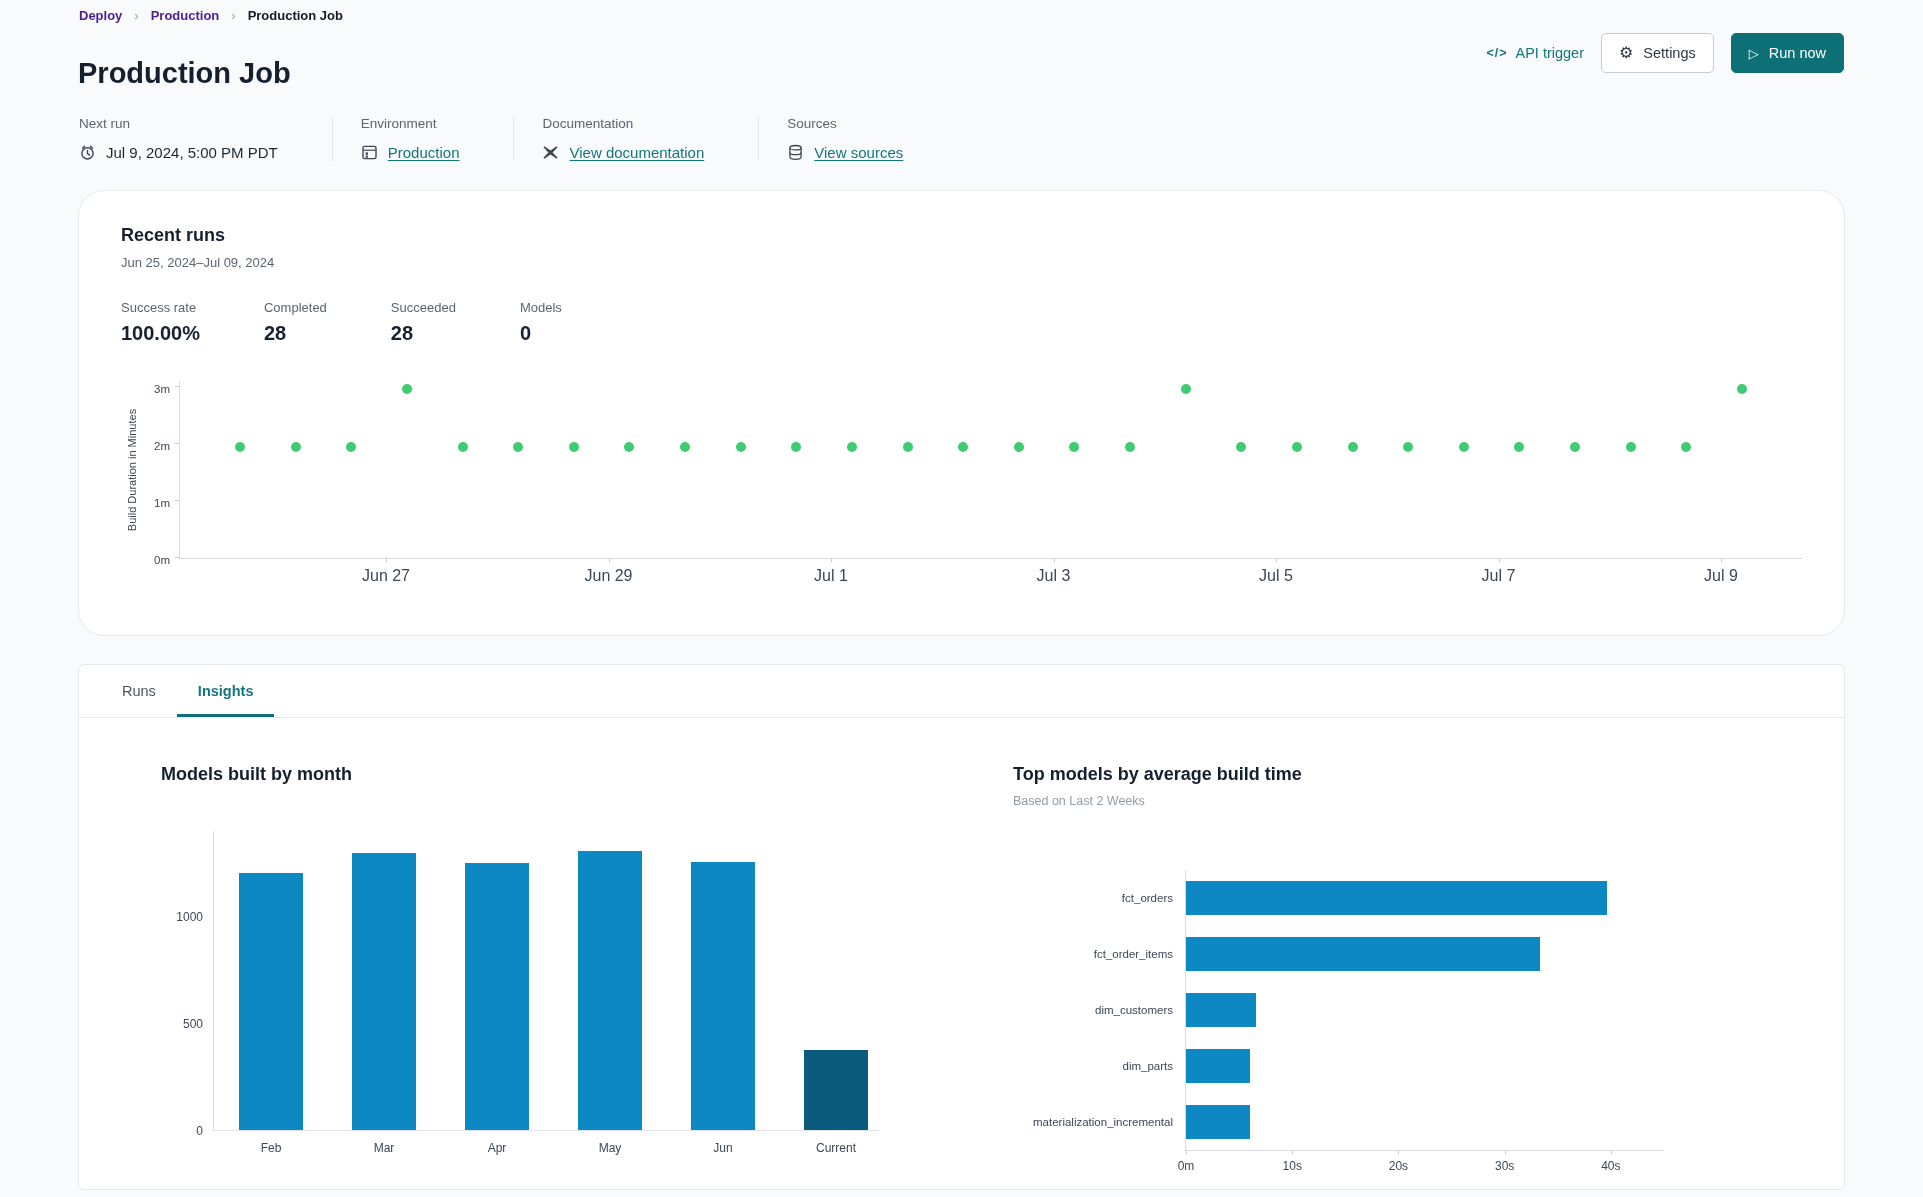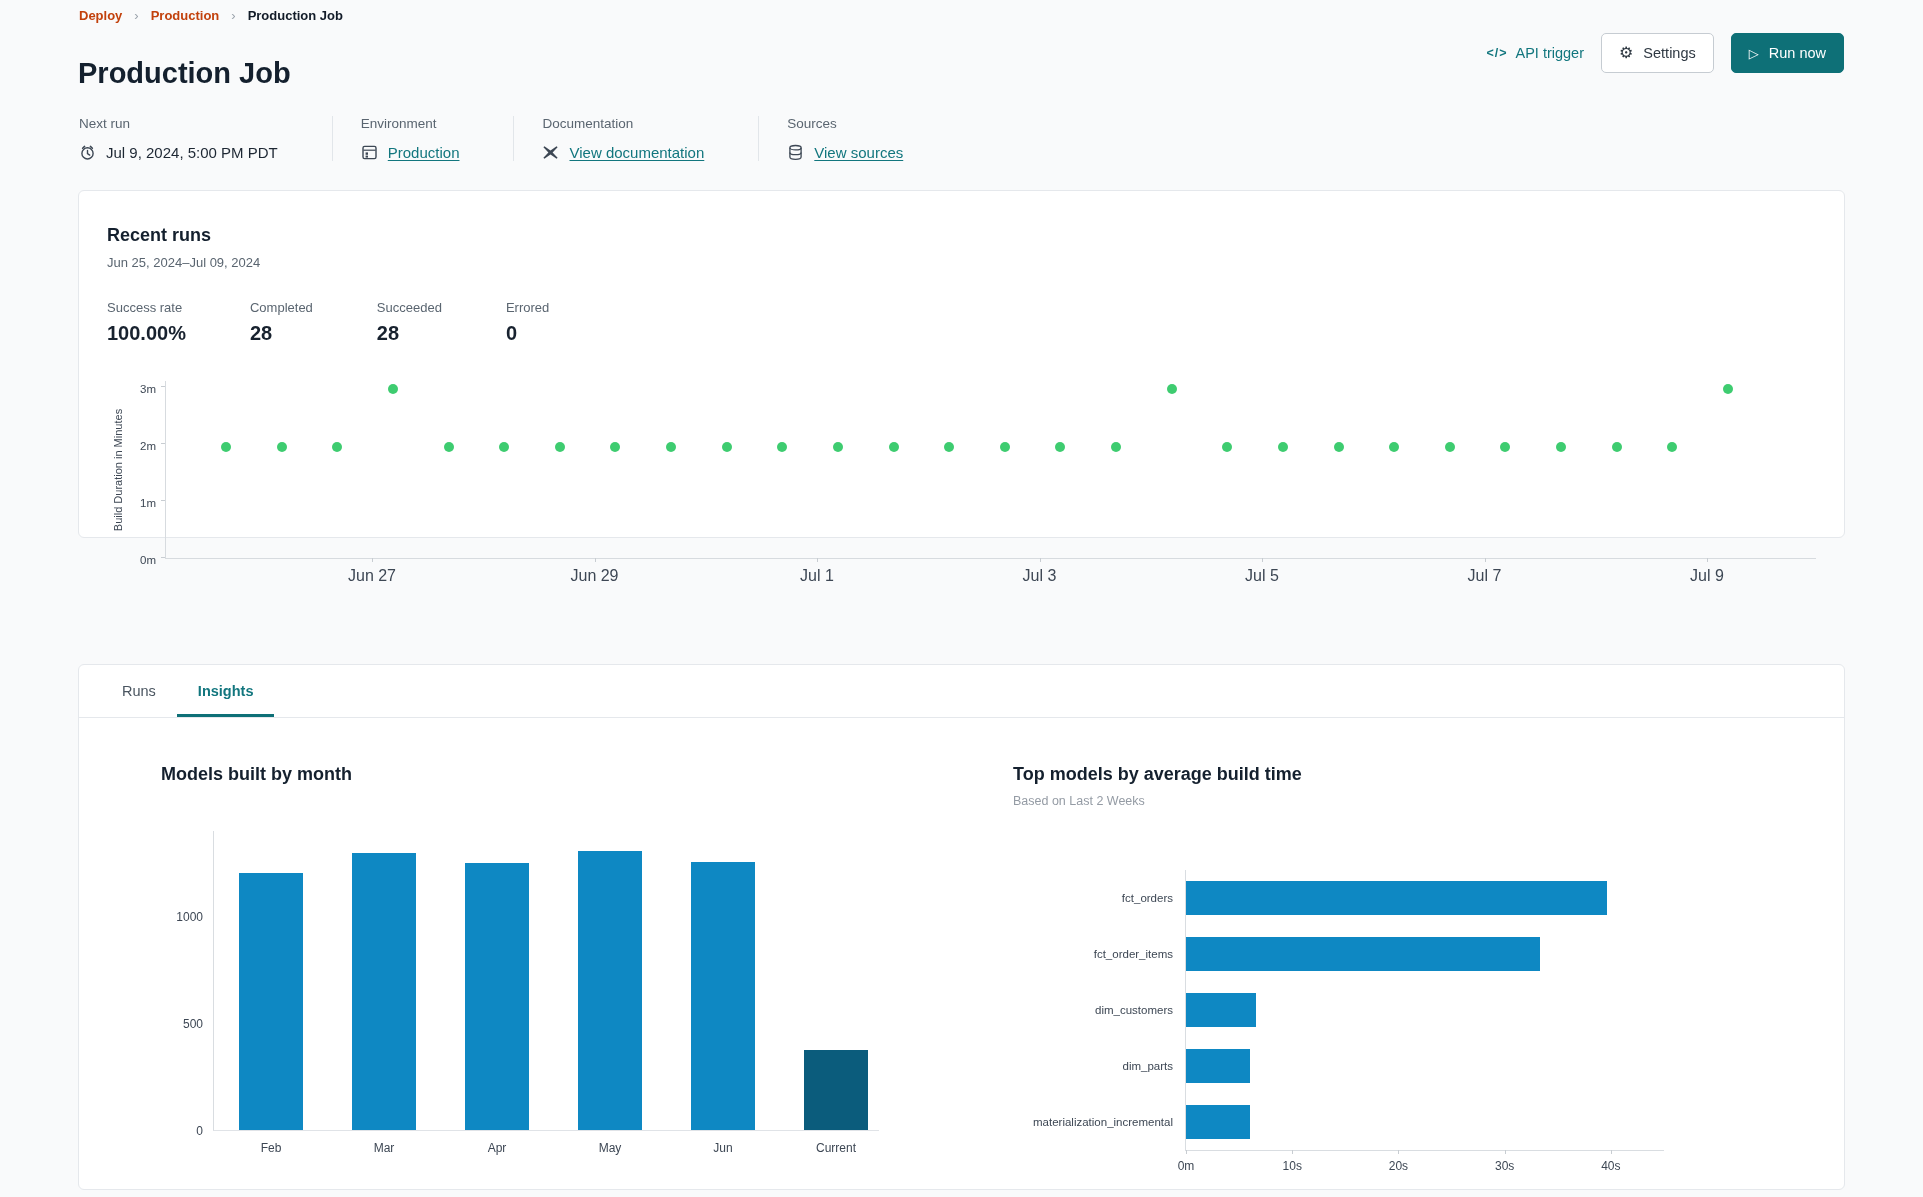--- a/index.html
+++ b/index.html
@@ -2,21 +2,21 @@
 <html><head>
 <meta charset="utf-8">
 <style>
   html,body{margin:0;padding:0;background:#f9fafb;}
   .page{position:relative;width:1923px;height:1197px;overflow:hidden;
         font-family:"Liberation Sans",sans-serif;color:#121b28;background:#f9fafb;}
 
   
   .breadcrumb{position:absolute;left:79px;top:8px;display:flex;align-items:center;gap:12px;
               font-size:13px;font-weight:700;}
-  .crumb{color:#c2410c;cursor:pointer;}
+  .crumb{color:#4c1d95;cursor:pointer;}
   .crumb.current{color:#121b28;cursor:default;}
   .crumb-sep{color:#9aa2ab;font-weight:400;font-size:13px;}
 
   
   .page-title{position:absolute;left:78px;top:38px;font-size:29px;font-weight:700;color:#14202e;}
   .actions{position:absolute;right:79px;top:33px;display:flex;align-items:center;gap:17px;height:40px;}
   .api-trigger{display:flex;gap:8px;align-items:center;color:#12767e;font-size:14.5px;cursor:pointer;}
   .api-icon{font-weight:700;font-size:12.5px;letter-spacing:1px;}
   .btn{display:flex;align-items:center;gap:10px;height:40px;padding:0 17px;border-radius:5px;
        font-size:14.5px;cursor:pointer;box-sizing:border-box;}
@@ -30,21 +30,21 @@
   .meta-item{padding-right:38px;}
   .meta-item + .meta-item{border-left:1px solid #e2e6ea;padding-left:28px;}
   .meta-label{font-size:13.5px;color:#5a6570;margin-bottom:13px;}
   .meta-value{display:flex;align-items:center;gap:10px;font-size:15px;color:#1d2733;}
   .meta-link{color:#12767e;text-decoration:underline;text-underline-offset:2px;cursor:pointer;}
   .micon{width:17px;height:17px;flex:0 0 auto;display:block;}
 
   
   .card{position:absolute;left:78px;width:1767px;background:#fff;border:1px solid #e5e8ec;
         border-radius:6px;box-sizing:border-box;}
-  .card-recent{top:190px;height:348px;padding:34px 28px;}
+  .card-recent{top:190px;height:446px;padding:34px 42px;border-radius:26px;}
   .card-insights{top:664px;height:526px;overflow:hidden;}
 
   
   .rr-title{font-size:18px;font-weight:700;color:#14202e;}
   .rr-dates{font-size:13px;color:#5a6570;margin-top:9px;}
   .rr-stats{display:flex;gap:64px;margin-top:30px;}
   .stat-label{font-size:13px;color:#5a6570;}
   .stat-value{font-size:20px;font-weight:700;margin-top:7px;color:#18222f;}
 
   
@@ -175,21 +175,21 @@
         </div>
         <div class="stat">
           <div class="stat-label">Completed</div>
           <div class="stat-value">28</div>
         </div>
         <div class="stat">
           <div class="stat-label">Succeeded</div>
           <div class="stat-value">28</div>
         </div>
         <div class="stat">
-          <div class="stat-label">Errored</div>
+          <div class="stat-label">Models</div>
           <div class="stat-value">0</div>
         </div>
       </div>
 
     <div class="scatter">
       <div class="scatter-ylab">
         <span>Build Duration in Minutes</span>
       </div>
       <div class="scatter-gutter">
           <span class="ytick" style="bottom: -7px;">0m</span>

